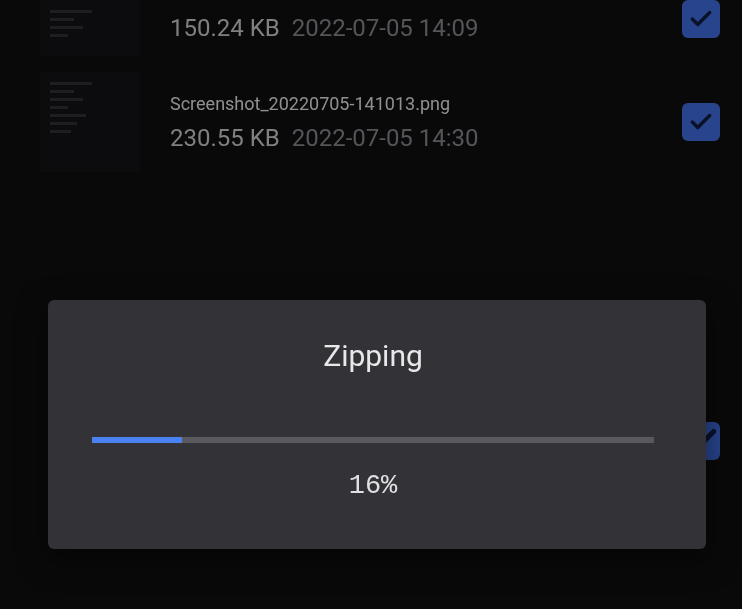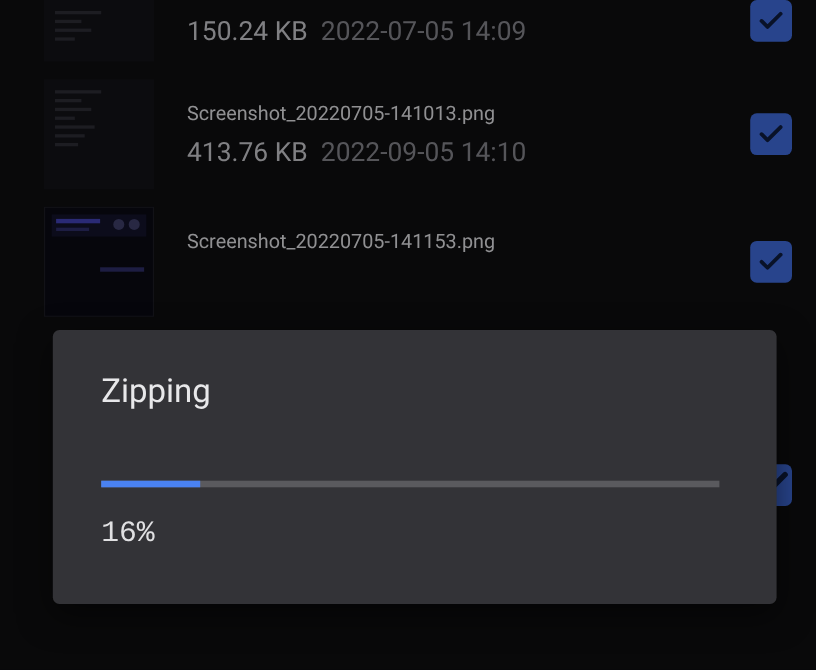--- a/index.html
+++ b/index.html
@@ -110,20 +110,21 @@
   
   .dialog {
     position: absolute;
     left: 48px; right: 36px;
     top: 300px;
     background: #333337;
     border-radius: 6px;
     box-shadow: 0 10px 30px rgba(0,0,0,0.5);
     z-index: 10;
     padding: 38px 52px 48px 44px;
+    text-align: center;
   }
   .dialog-title {
     font-size: 30px;
     color: #e8e8ea;
     font-weight: 400;
     margin-bottom: 64px;
   }
   .progress-track {
     width: 100%;
     height: 6px;
@@ -190,53 +191,31 @@
           <span></span>
           <span></span>
           <span></span>
           <span></span>
           <span></span>
         </div>
     </div>
     <div class="file-info">
       <div class="file-name">Screenshot_20220705-141013.png</div>
       <div class="file-meta">
-        <span>413.76 KB</span>
-        <span class="date">2022-09-05 14:10</span>
+        <span>230.55 KB</span>
+        <span class="date">2022-07-05 14:30</span>
       </div>
     </div>
     <div class="check">
       <svg viewBox="0 0 24 24" fill="none">
           <path d="M4 12l5 5L20 6" stroke="#0d1a3a" stroke-width="3.2" stroke-linecap="round" stroke-linejoin="round"></path>
         </svg>
     </div>
   </div>
 
-  <div class="file-row">
-    <div class="thumb dark-panel">
-      <div class="dp-bar"></div>
-      <div class="dp-txt"></div>
-        <div class="dp-txt2"></div>
-      <div class="dp-dot d1"></div>
-        <div class="dp-dot d2"></div>
-      <div class="dp-footer"></div>
-    </div>
-    <div class="file-info">
-      <div class="file-name">Screenshot_20220705-141153.png</div>
-      <div class="file-meta">
-        <span></span>
-        <span class="date"></span>
-      </div>
-    </div>
-    <div class="check">
-      <svg viewBox="0 0 24 24" fill="none">
-          <path d="M4 12l5 5L20 6" stroke="#0d1a3a" stroke-width="3.2" stroke-linecap="round" stroke-linejoin="round"></path>
-        </svg>
-    </div>
-  </div>
 
 </div>
 
 <div class="floating-check" style="top:422px;">
   <svg viewBox="0 0 24 24" fill="none">
       <path d="M4 12l5 5L20 6" stroke="#0d1a3a" stroke-width="3.2" stroke-linecap="round" stroke-linejoin="round"></path>
     </svg>
 </div>
 
 <div class="overlay"></div>

